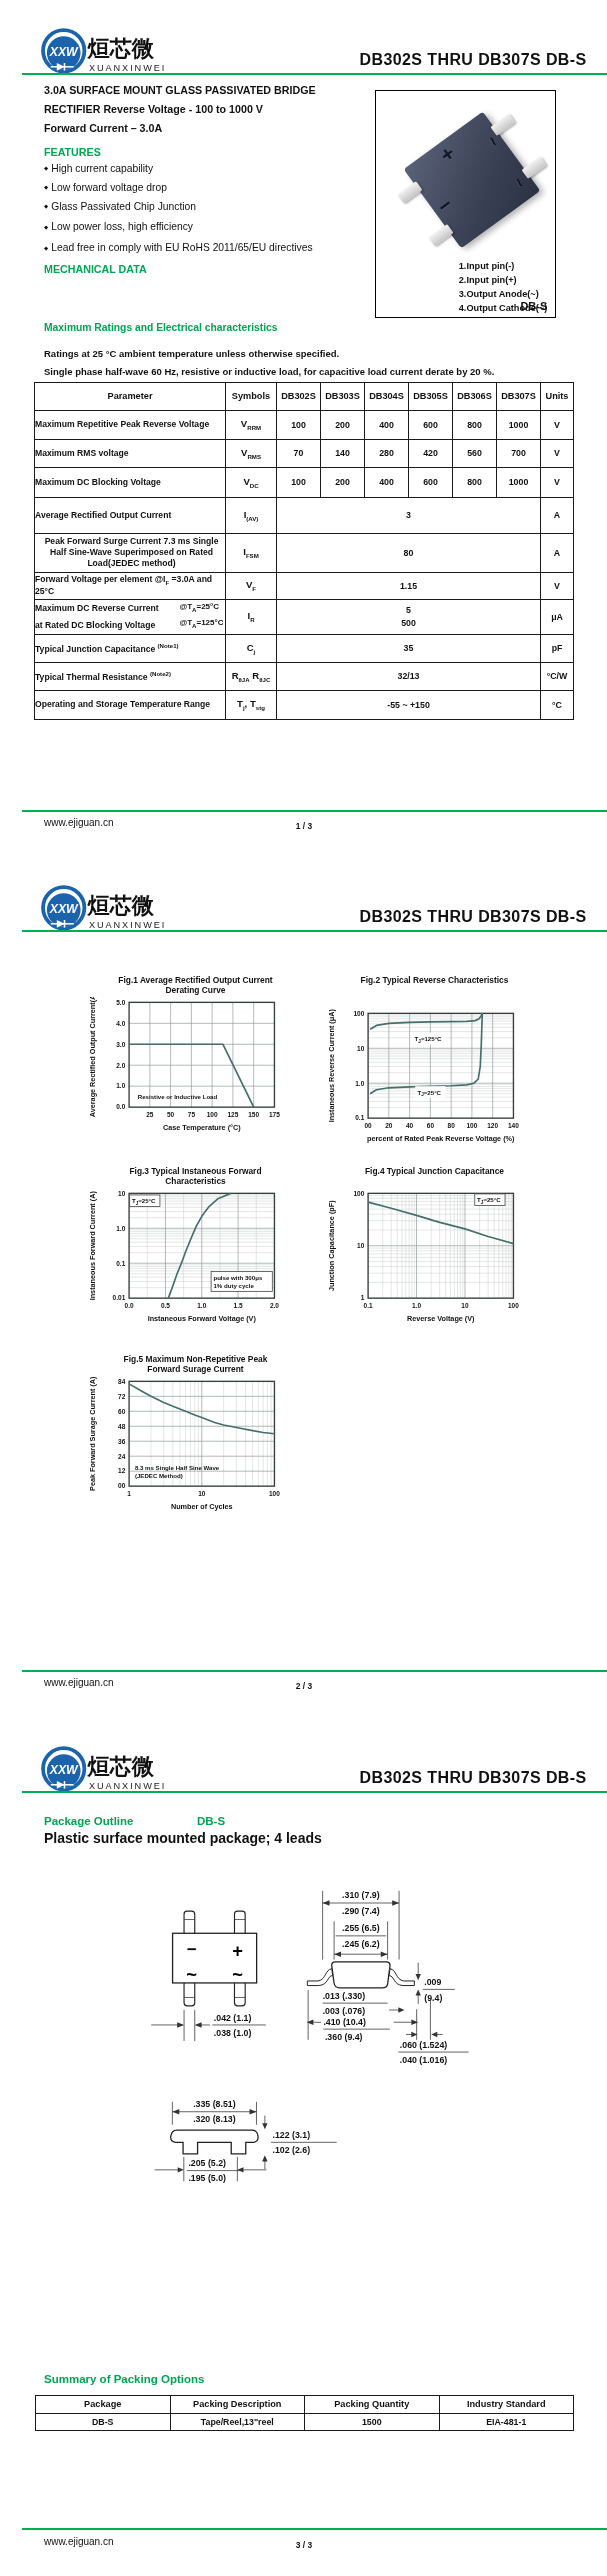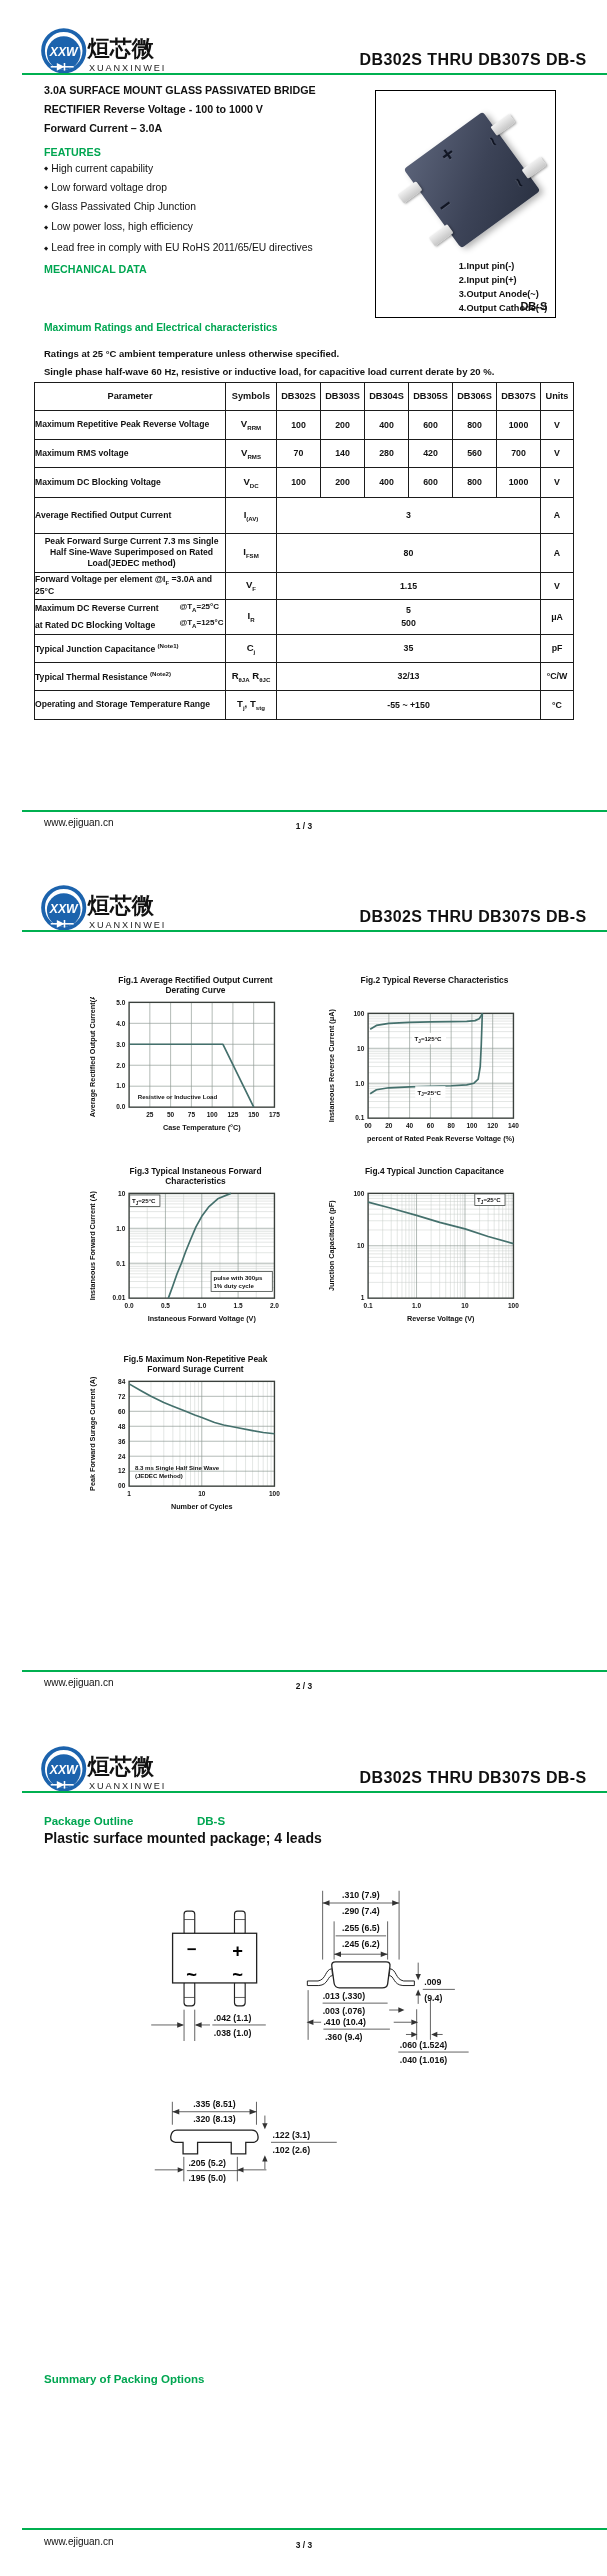--- a/index.html
+++ b/index.html
@@ -647,18 +647,36 @@
     <line x1="52" y1="95" x2="87" y2="95" class="dln"></line>
       <polygon points="90,95 82,91.5 82,98.5" class="ah"></polygon>
     <line x1="198" y1="95" x2="163" y2="95" class="dln"></line>
       <polygon points="160,95 168,91.5 168,98.5" class="ah"></polygon>
     <text x="96" y="90" class="dim">.205 (5.2)</text>
     <line x1="94" y1="96" x2="166" y2="96" class="dln"></line>
     <text x="96" y="110" class="dim">.195 (5.0)</text>
   </svg>
 
   <div class="sec-h abs" style="left:44px;top:655px;font-size:11.5px;margin:0;">Summary of Packing Options</div>
+  <table class="pack">
+    <thead>
+        <tr id="pack-head">
+          <th>Package</th>
+          <th>Packing Description</th>
+          <th>Packing Quantity</th>
+          <th>Industry Standard</th>
+        </tr>
+      </thead>
+    <tbody id="pack-body">
+        <tr>
+          <td>DB-S</td>
+          <td>Tape/Reel,13"reel</td>
+          <td>1500</td>
+          <td>EIA-481-1</td>
+        </tr>
+      </tbody>
+  </table>
 
   <div class="rule" style="top:810px"></div>
   <div class="foot-site" style="top:818px">www.ejiguan.cn</div>
   <div class="foot-pg" style="top:822px">3 / 3</div>
 </div>
 
 
 </body></html>

